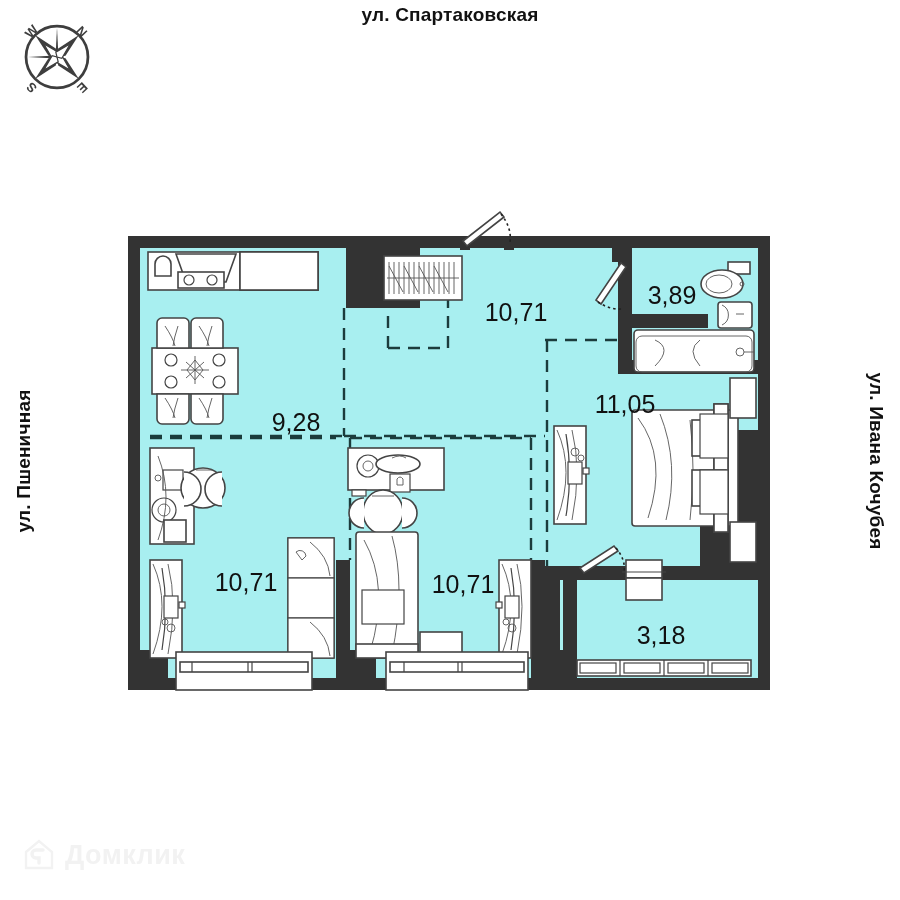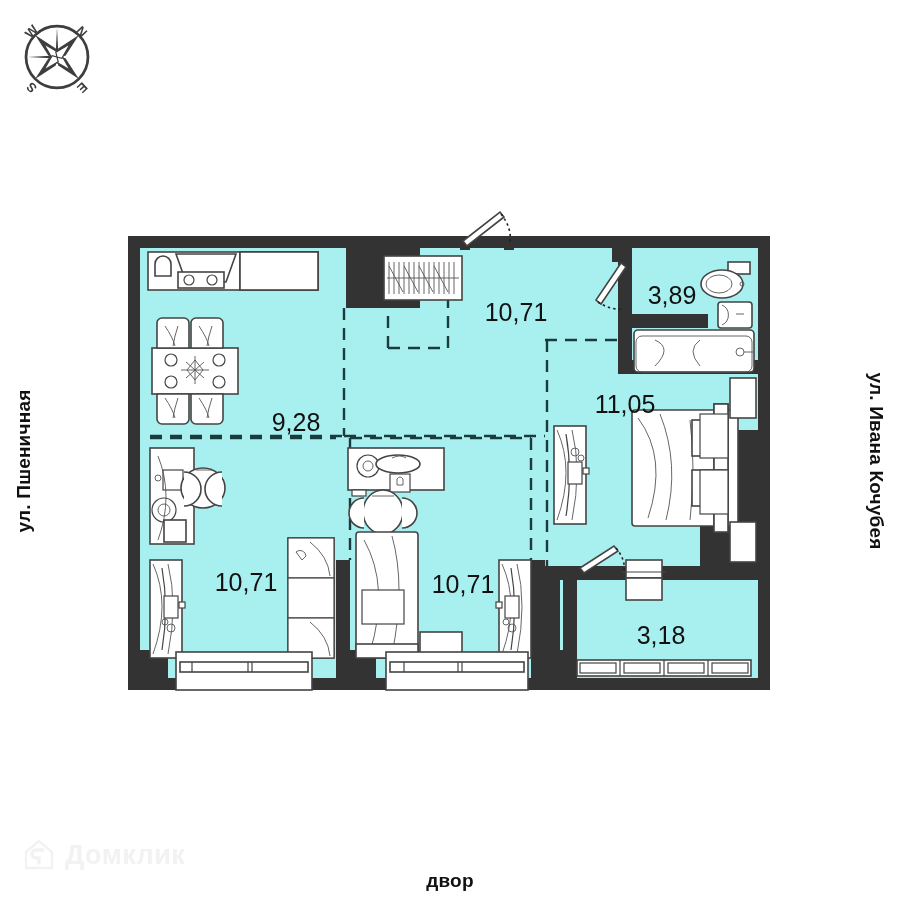--- a/index.html
+++ b/index.html
@@ -54,23 +54,23 @@
       <polygon points="72,50 53,55 50,50 53,45" fill="#ffffff" stroke="#3e3e3e" stroke-width="1.4"></polygon>
     </g>
     <g font-family="Liberation Sans, sans-serif" font-size="15" font-weight="700" fill="#3e3e3e">
       <text x="75" y="24" text-anchor="middle" transform="rotate(47 75 24)">N</text>
       <text x="76" y="82" text-anchor="middle" transform="rotate(137 76 82)">E</text>
       <text x="24" y="82" text-anchor="middle" transform="rotate(-135 24 82)">S</text>
       <text x="24" y="24" text-anchor="middle" transform="rotate(-47 24 24)">W</text>
     </g>
   </svg>
 
+  <div class="street" id="street-top">ул. Спартаковская</div>
   <div class="street" id="street-right">ул. Ивана Кочубея</div>
   <div class="street" id="street-left">ул. Пшеничная</div>
-  <div class="street" id="street-bottom">двор</div>
 
   <svg id="floorplan" viewBox="0 0 900 900" shape-rendering="geometricPrecision">
 
     <defs>
       <style>
         .wall   { fill:#333333; }
         .room   { fill:#a8eff0; }
         .fw     { fill:#ffffff; stroke:#444444; stroke-width:1.6; }
         .fwt    { fill:#ffffff; stroke:#444444; stroke-width:1.2; }
         .fn     { fill:none;    stroke:#444444; stroke-width:1.2; }

